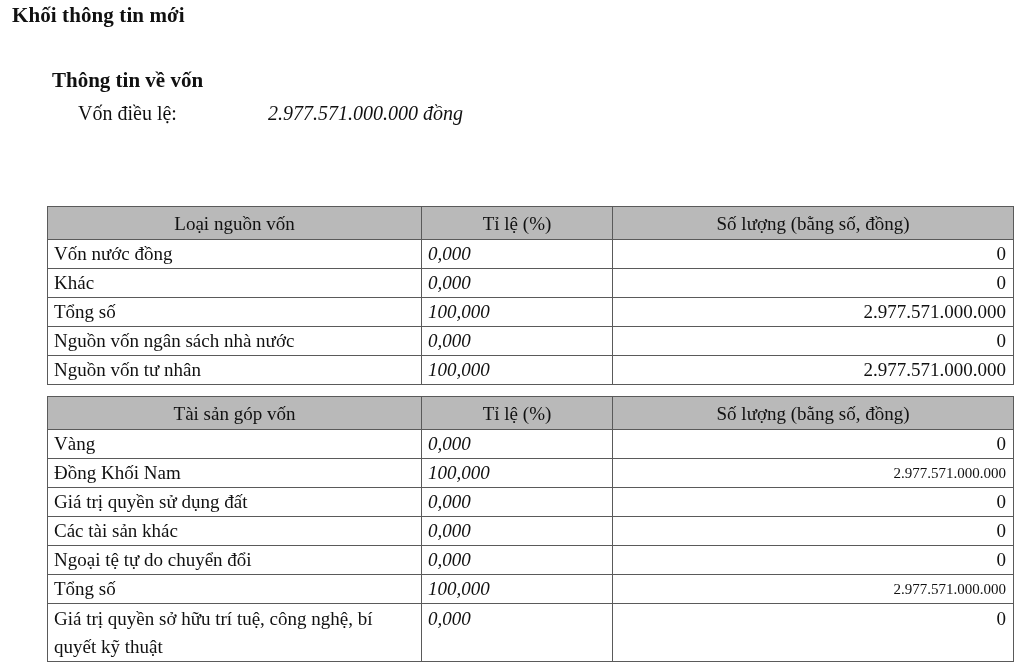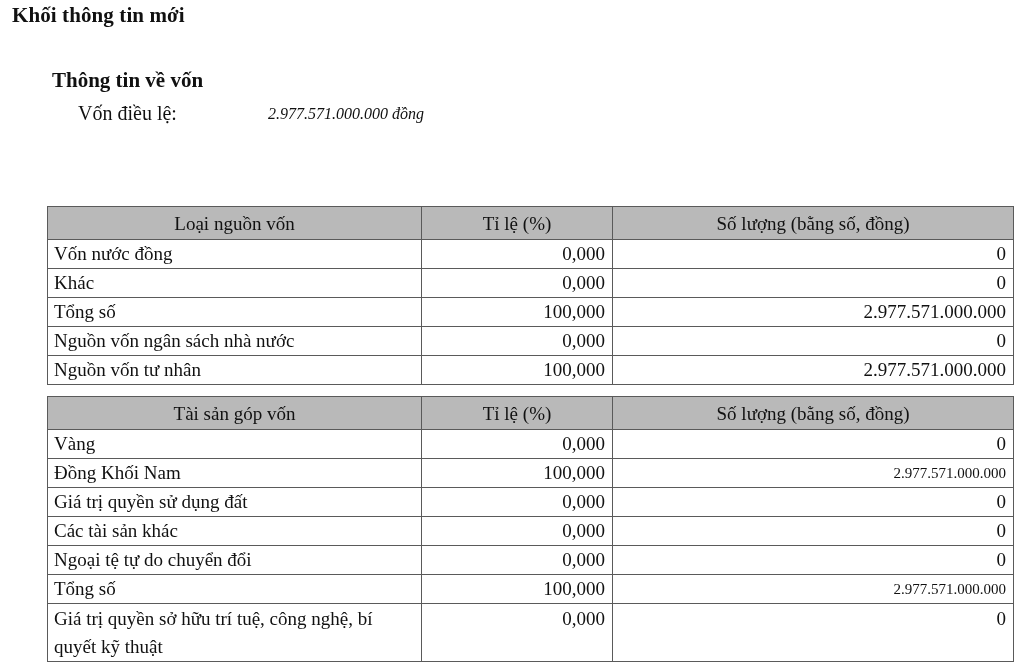--- a/index.html
+++ b/index.html
@@ -61,21 +61,21 @@
     font-size: 20px;
     line-height: 27px;
     white-space: nowrap;
     margin-left: 18px;
   }
   .capital-value {
     position: absolute;
     left: 220px;
     top: 0;
     width: 200px;
-    font-size: 16px;
+    font-size: 20px;
     font-style: italic;
     line-height: 27px;
     word-break: break-all;
   }
 
   
   .tbl {
     position: absolute;
     left: 47px;
     width: 966px;
@@ -103,21 +103,21 @@
   .tbl th {
     background: #b9b9b9;
     font-weight: normal;
     text-align: center;
     font-size: 19px;
     height: 33px;
     line-height: 31px;
   }
 
   .tbl td.name  { text-align: left; }
-  .tbl td.rate  { text-align: right; padding-right: 7px; }
+  .tbl td.rate  { padding-right: 7px; font-style: italic; }
   .tbl td.amt   { text-align: right; padding-right: 7px; }
 
   .tbl td.small { font-size: 15px; }
 
   .tbl tr.tall td { height: 58px; vertical-align: top; padding-top: 1px; }
   .tbl tr.tall td.name { line-height: 28px; }
   .tbl tr.tall td.rate,
   .tbl tr.tall td.amt { vertical-align: top; }
 </style>
 </head>

